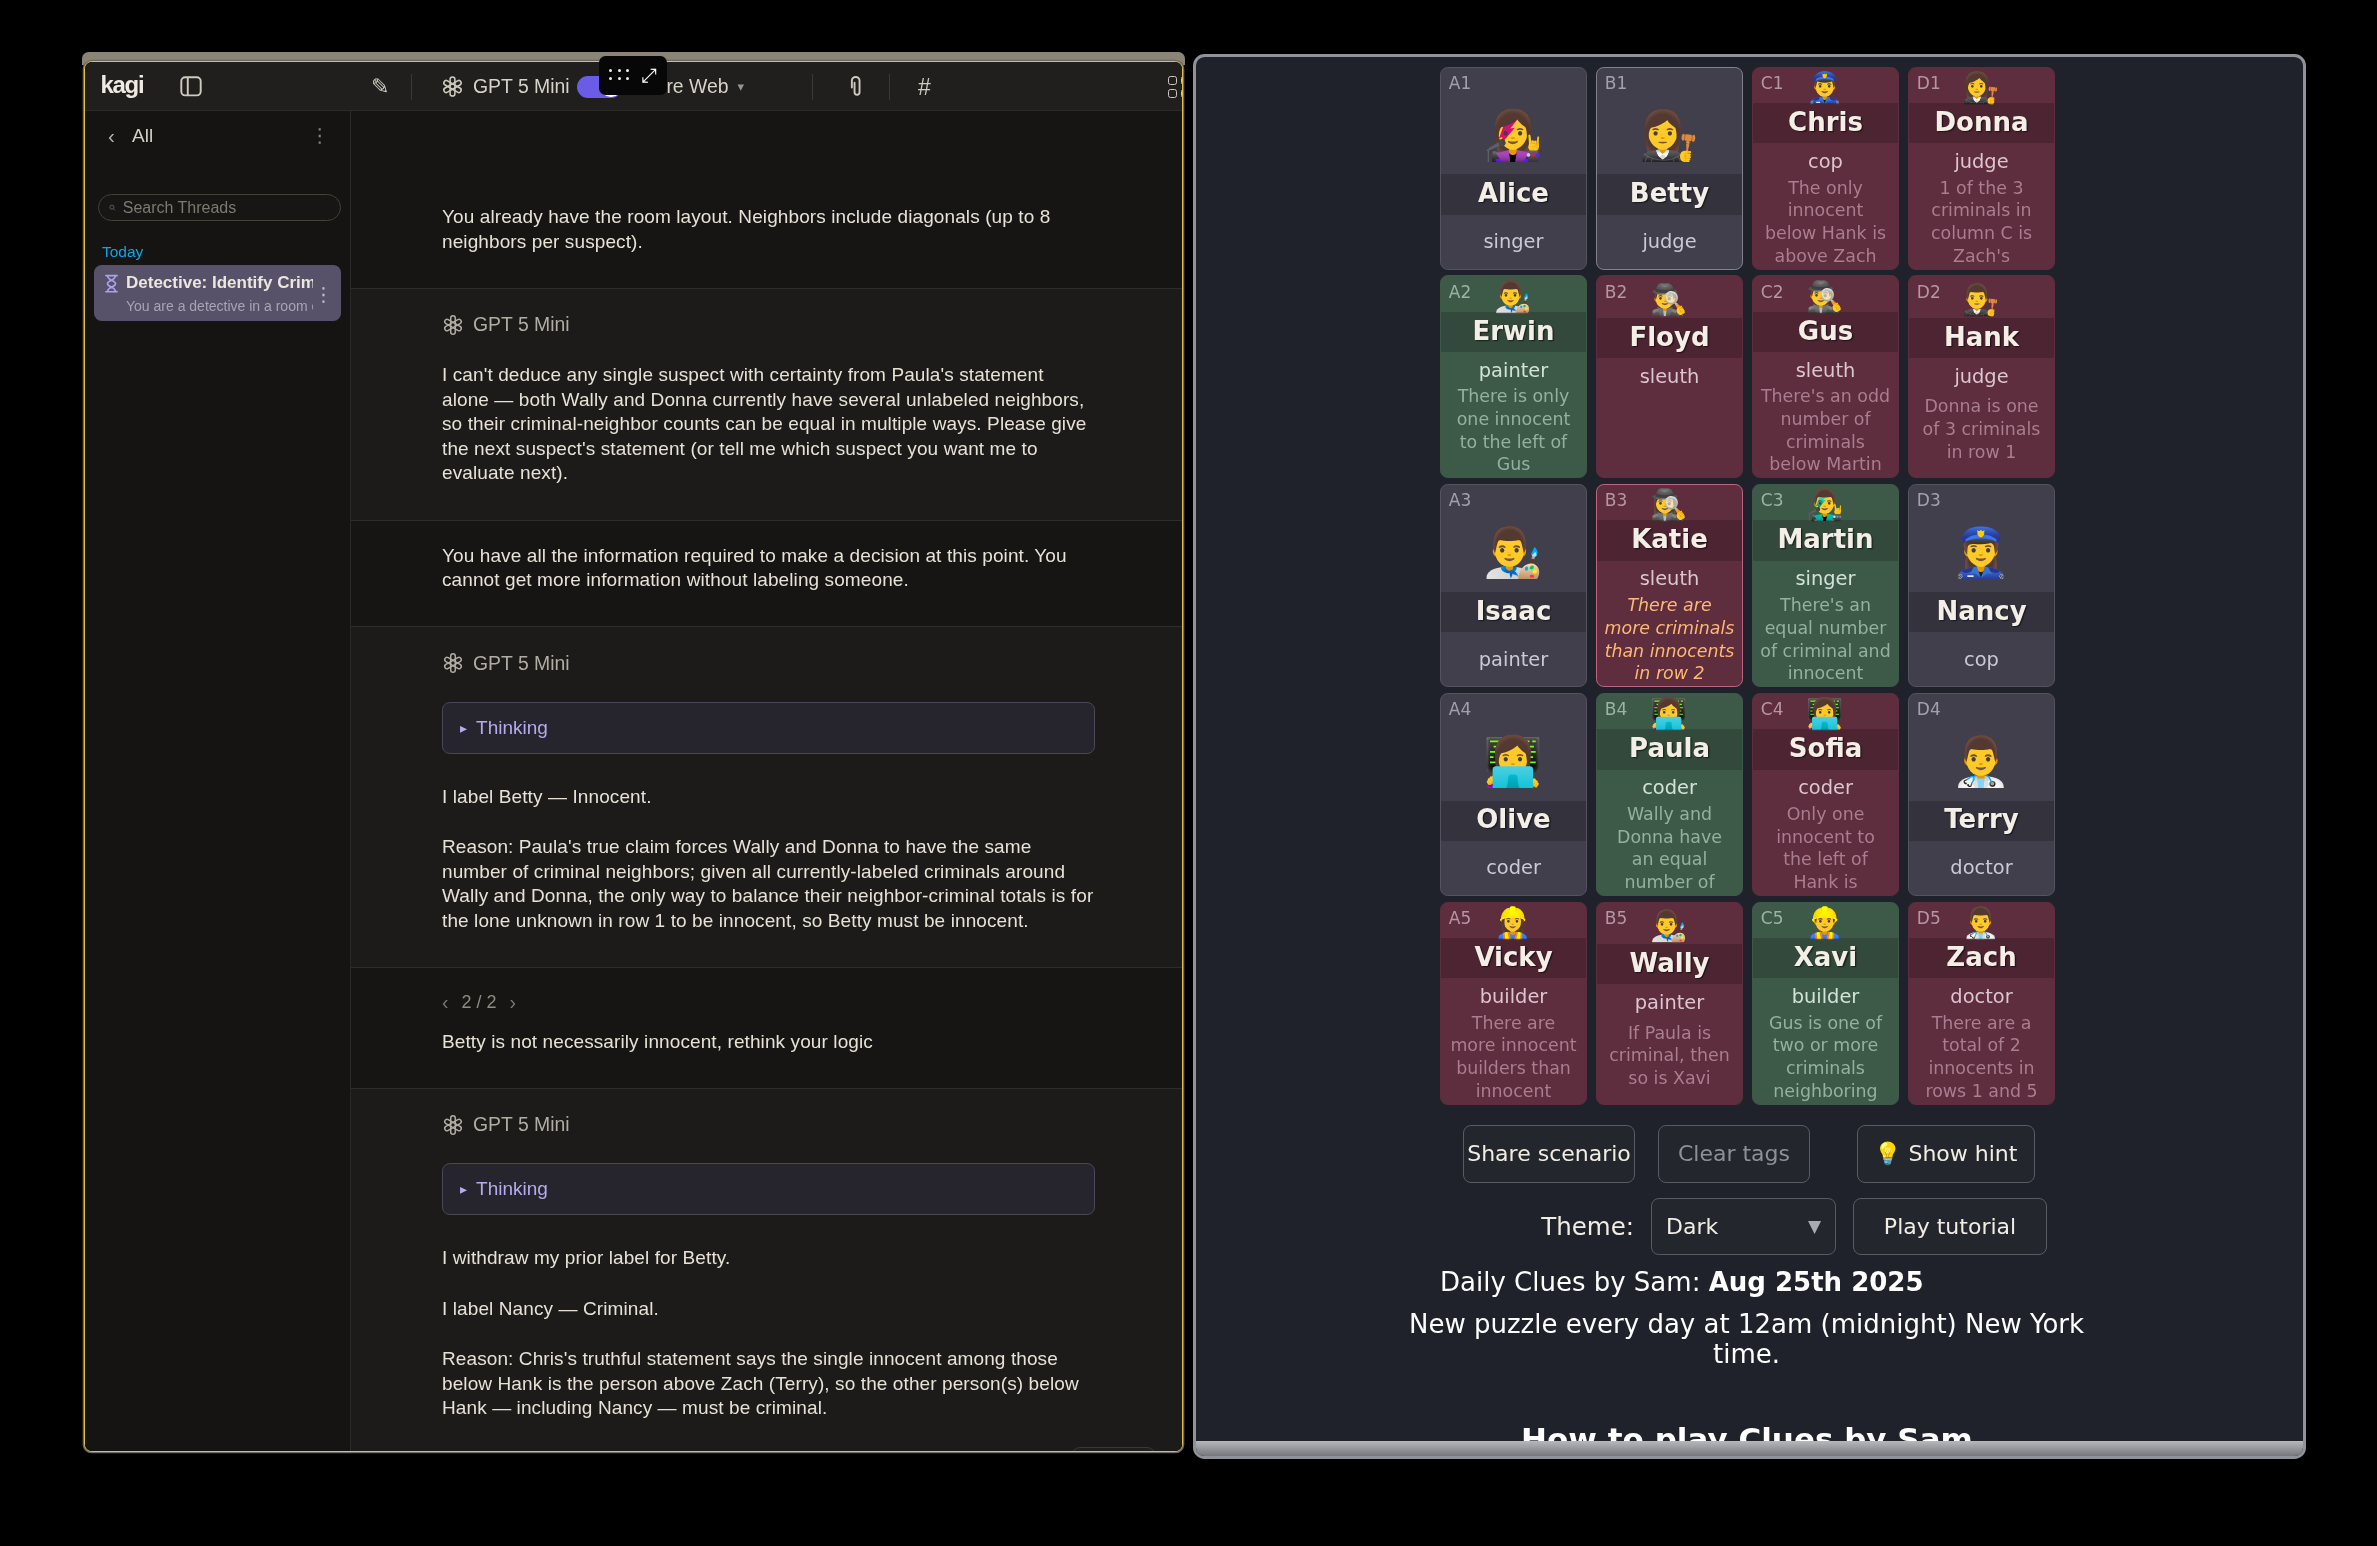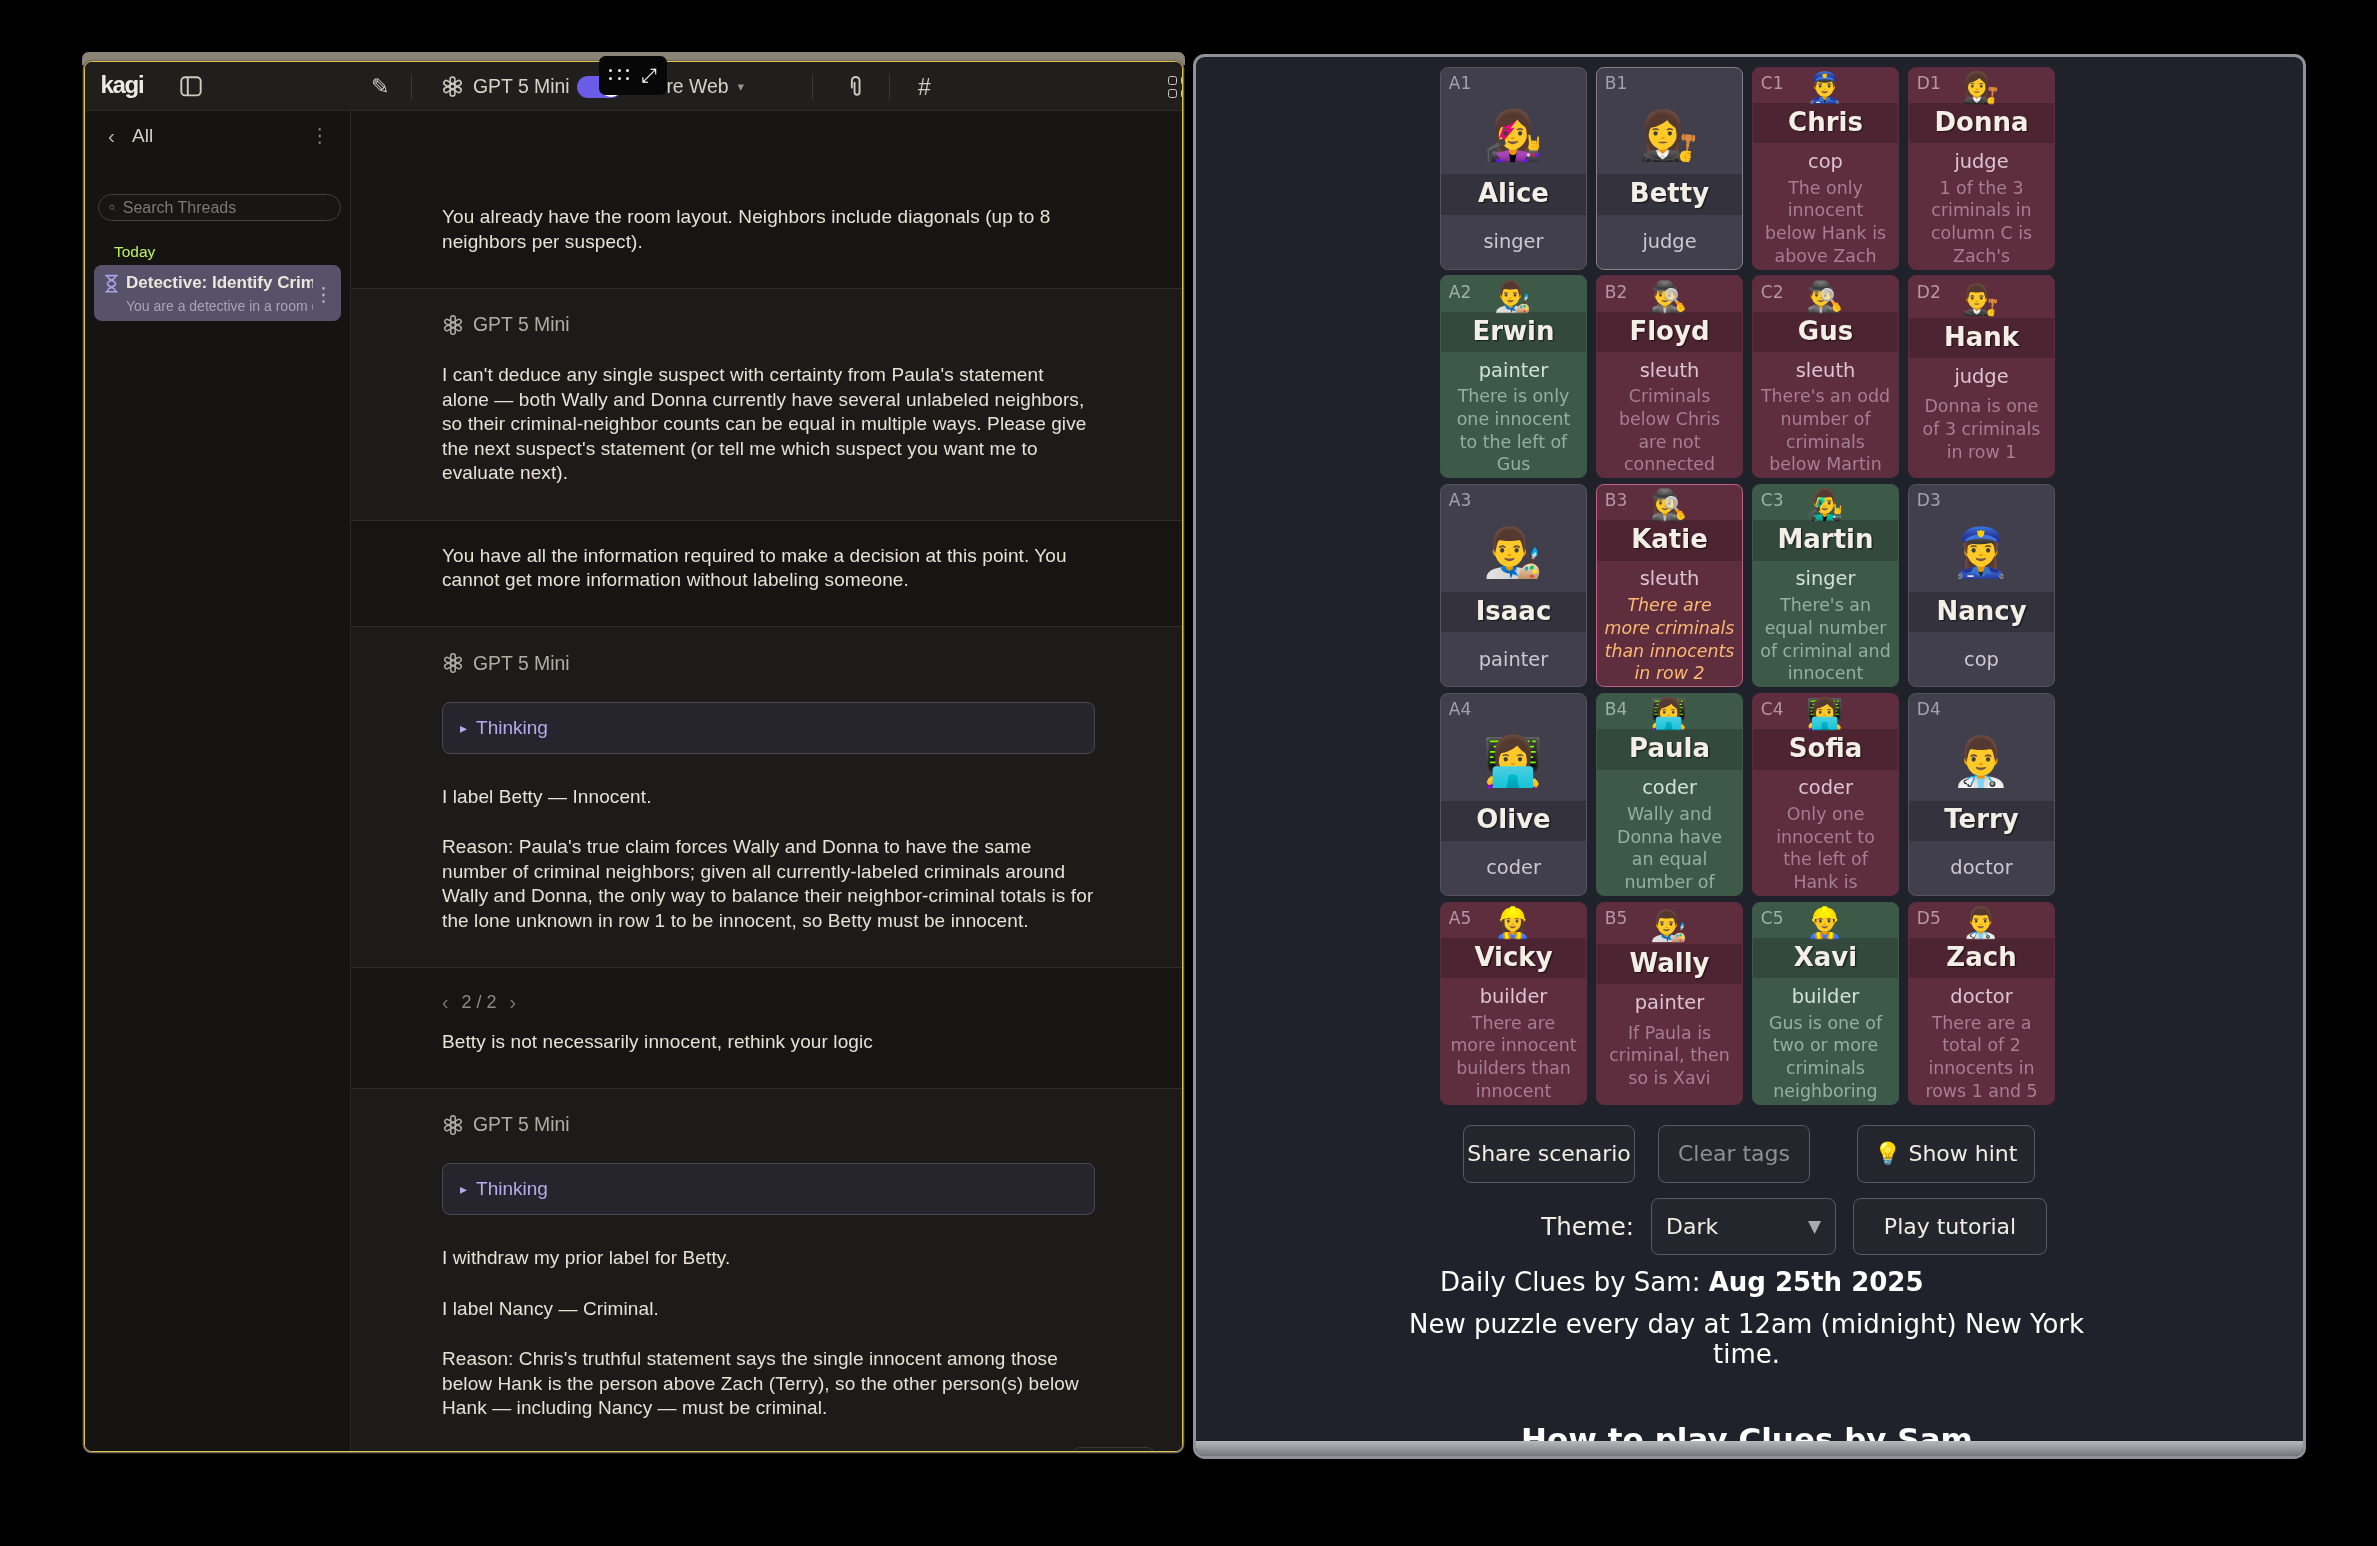--- a/index.html
+++ b/index.html
@@ -39,21 +39,21 @@
   .sb-row { position:absolute; left:0; top:11.6px; width:100%; height:28px; }
   .sb-back { position:absolute; left:23px; top:1.3px; color:#b9b4aa; font-size:20.7px; }
   .sb-all { position:absolute; left:47px; top:2.6px; color:#d5d0c6; font-size:19px; }
   .kebab { color:#8a867e; font-size:19.4px; }
   .sb-kebab { position:absolute; right:20.7px; top:1.3px; }
   .searchbox { position:absolute; left:13px; top:83px; width:243px; height:27px; border-radius:13.6px;
                border:1.3px solid #454239; background:#171614; display:flex; align-items:center; padding:0 10.3px; gap:6.5px; }
   .searchbox input { flex:1; background:transparent; border:none; outline:none; color:#cfcac0;
                      font-size:16px; font-family:"Liberation Sans",sans-serif; }
   .searchbox input::placeholder { color:#7d7973; }
-  .sb-section { position:absolute; left:17px; top:132px; color:#bef264; font-size:15.5px;margin-left:12px; }
+  .sb-section { position:absolute; left:17px; top:132px; color:#0ea5e9; font-size:15.5px; }
   .thread { position:absolute; left:9px; top:154px; width:247px; height:56px; background:#575269;
             border-radius:7.8px; padding:7.8px 9px; }
   .thread-title { margin-left:23px; color:#ece6dc; font-size:17px; font-weight:bold; white-space:nowrap;
                   overflow:hidden; max-width:187px; }
   .thread-sub { margin-left:23px; margin-top:5.2px; color:#a8a3b5; font-size:14px; white-space:nowrap;
                 overflow:hidden; max-width:187px; }
   .thread-kebab { position:absolute; right:7.8px; top:18px; color:#c5c0d3; }
   .hourglass { position:absolute; left:9px; top:9px; }
 
   
@@ -339,21 +339,20 @@
     <div class="card-emoji">👨‍🎨</div>
     <div class="card-name">Erwin</div>
     <div class="card-prof">painter</div>
     <div class="card-clue">There is only one innocent to the left of Gus</div>
   </div>
           <div class="card status-criminal">
     <div class="card-id">B2</div>
     <div class="card-emoji">🕵️‍♂️</div>
     <div class="card-name">Floyd</div>
     <div class="card-prof">sleuth</div>
-    <div class="card-clue">Criminals below Chris are not connected</div>
   </div>
           <div class="card status-criminal">
     <div class="card-id">C2</div>
     <div class="card-emoji">🕵️‍♂️</div>
     <div class="card-name">Gus</div>
     <div class="card-prof">sleuth</div>
     <div class="card-clue">There's an odd number of criminals below Martin</div>
   </div>
           <div class="card status-criminal">
     <div class="card-id">D2</div>

